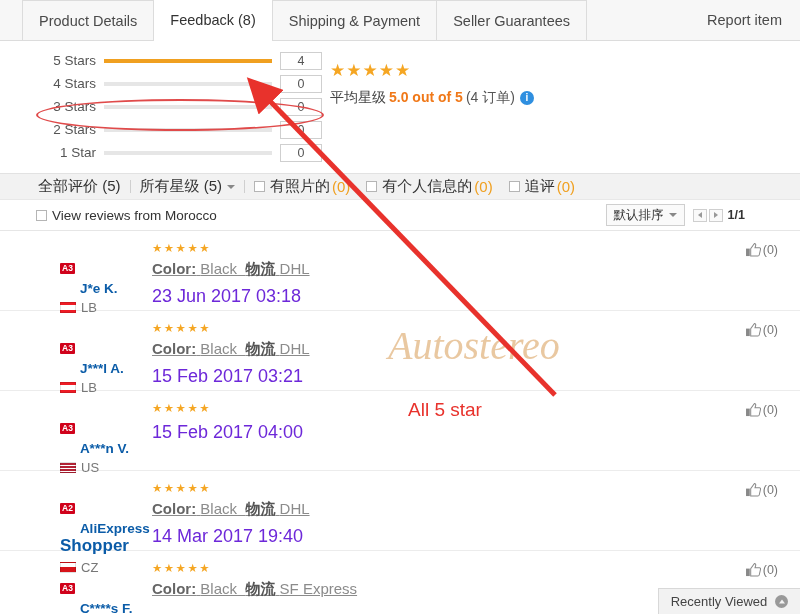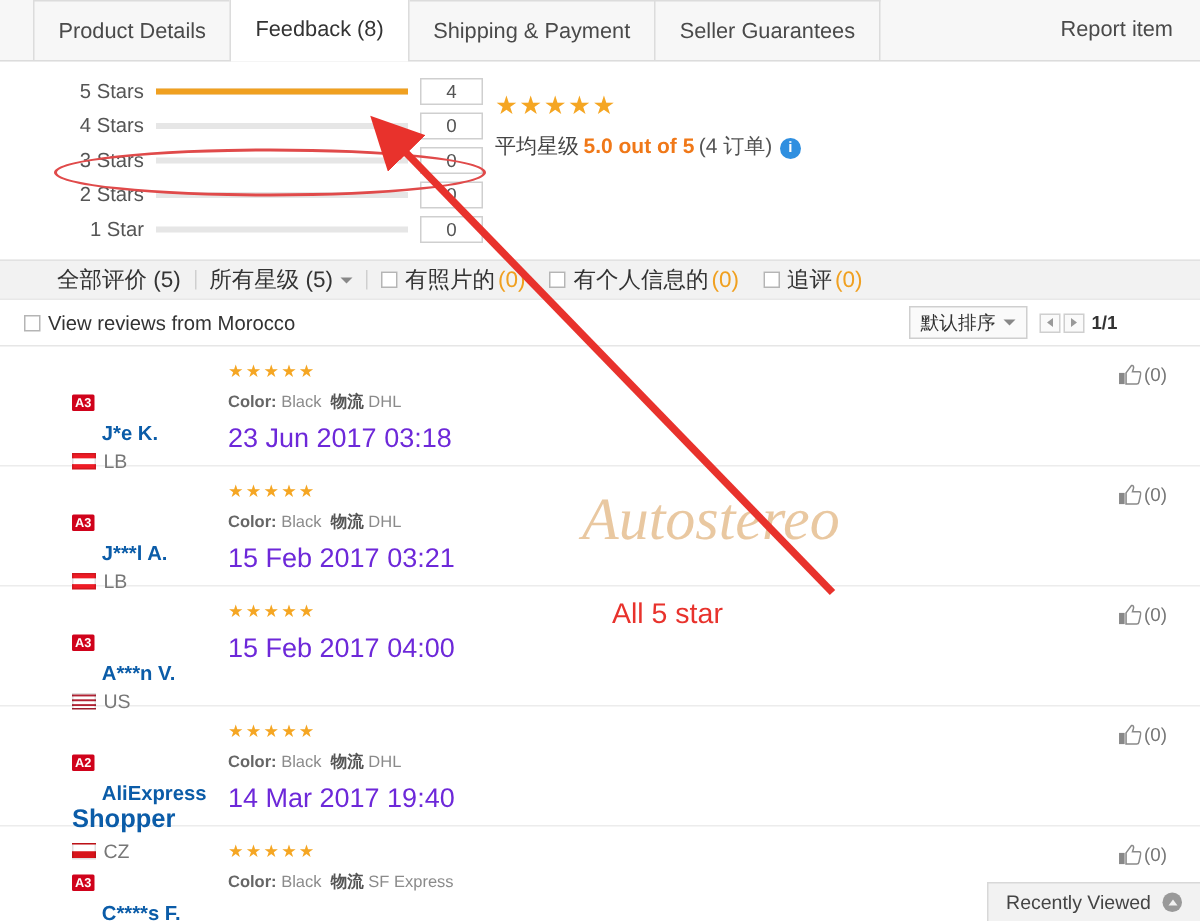--- a/index.html
+++ b/index.html
@@ -107,21 +107,21 @@
   }
   .cb {
     display: inline-block; width: 11px; height: 11px;
     border: 1px solid #b5b5b5; background: #fff; margin-right: 5px;
   }
   .fl-gap { width: 16px; }
 
   
   .subrow {
     position: relative; height: 31px; display: flex; align-items: center;
-    padding-left: 16px; font-size: 13.5px; color: #333;
+    padding-left: 36px; font-size: 13.5px; color: #333;
     border-bottom: 1px solid #e6e6e6;
   }
   .sort-wrap {
     position: absolute; right: 55px; top: 4px; display: flex; align-items: center;
   }
   .sort-btn {
     border: 1px solid #cfcfcf; background: #fafafa;
     height: 22px; line-height: 20px; padding: 0 7px;
     font-size: 12.5px; color: #333; display: flex; align-items: center;
     cursor: pointer;
@@ -137,36 +137,36 @@
   }
   .pg-prev::after { border-top: 3px solid transparent; border-bottom: 3px solid transparent; border-right: 4px solid #999; }
   .pg-next::after { border-top: 3px solid transparent; border-bottom: 3px solid transparent; border-left: 4px solid #999; }
   .pg-label { font-size: 12.5px; color: #333; margin-left: 3px; font-weight: bold; }
 
   
   .review {
     position: relative; height: 80px; padding: 10px 0 0 0;
     border-bottom: 1px solid #ececec;
   }
-  .rv-left { position: absolute; left: 48px; top: 10px; width: 100px; }
+  .rv-left { position: absolute; left: 60px; top: 10px; width: 100px; }
   .rv-nameline { display: flex; align-items: center; flex-wrap: wrap; }
   .lvl {
     display: inline-block; background: #d0021b; color: #fff;
     font-size: 8.5px; font-weight: bold; line-height: 11px;
     padding: 0 2px; border-radius: 1px; margin-right: 5px;
   }
   .rv-name { font-size: 13.5px; color: #0b5ca8; font-weight: bold; cursor: pointer; margin-top: 40px; }
   .rv-name2 { font-size: 17px; color: #0b5ca8; font-weight: bold; display: block; }
   .rv-geo { display: flex; align-items: center; margin-top: 4px; }
   .flag { width: 16px; height: 11px; margin-right: 5px; display: inline-block; border: 1px solid rgba(0,0,0,.12); }
   .cc { font-size: 13px; color: #777; }
 
   .rv-mid { position: absolute; left: 152px; top: 10px; }
   .rv-stars { color: #f5a623; font-size: 11.5px; letter-spacing: 1.5px; line-height: 14px; }
-  .rv-attr { margin-top: 5px; font-size: 11px; color: #8b8b8b; white-space: nowrap; }
+  .rv-attr { margin-top: 5px; font-size: 15px; color: #8b8b8b; white-space: nowrap; text-decoration: underline; }
   .rv-attr b { color: #666; }
   .rv-attr .cn { color: #555; font-weight: bold; }
   .rv-date { margin-top: 7px; font-size: 18px; color: #6d28d9; }
 
   .rv-like {
     position: absolute; right: 22px; top: 12px;
     display: flex; align-items: center; color: #777; font-size: 12.5px; cursor: pointer;
   }
   .rv-like svg { margin-right: 2px; }
 

